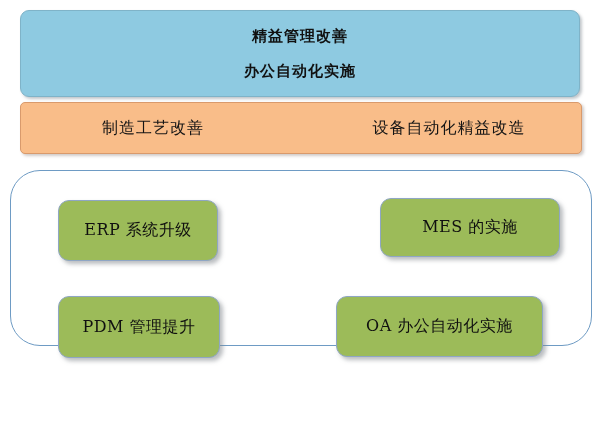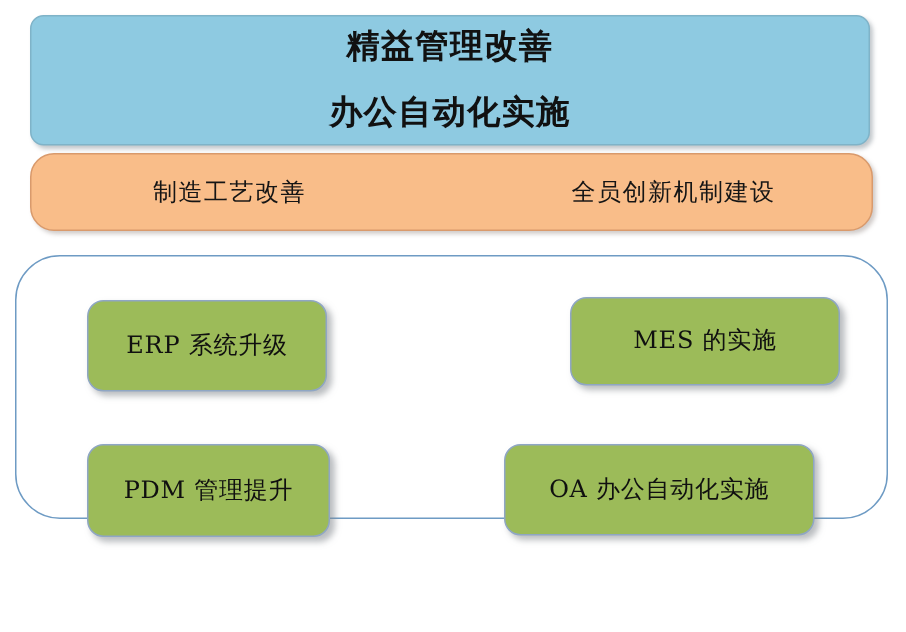--- a/index.html
+++ b/index.html
@@ -34,38 +34,38 @@
     border-radius: 9px;
     box-shadow: 2px 2px 3px rgba(120,130,140,0.45);
     display: flex;
     flex-direction: column;
     align-items: center;
     justify-content: center;
   }
   .banner-top .line {
     font-family: "DejaVu Serif", "Liberation Serif", serif;
     font-weight: bold;
-    font-size: 22px;
+    font-size: 15px;
     color: #111111;
     letter-spacing: 1px;
     line-height: 1.35;
   }
   .banner-top .line-1 { margin-bottom: 14px; }
 
   
   .banner-orange {
     position: absolute;
     left: 20px;
     top: 102px;
     width: 562px;
     height: 52px;
     box-sizing: border-box;
     background: #F9BD89;
     border: 1px solid #D99A6C;
-    border-radius: 16px;
+    border-radius: 5px;
     box-shadow: 2px 2px 3px rgba(150,140,135,0.45);
     display: flex;
     align-items: center;
   }
   .banner-orange .slot {
     flex: 1 1 50%;
     text-align: center;
     font-family: "DejaVu Serif", "Liberation Serif", serif;
     font-size: 16px;
     color: #151515;
@@ -123,21 +123,21 @@
 
 <div id="canvas">
 
   <div class="banner-top">
     <div class="line line-1">精益管理改善</div>
     <div class="line line-2">办公自动化实施</div>
   </div>
 
   <div class="banner-orange">
     <div class="slot slot-left">制造工艺改善</div>
-    <div class="slot slot-right">全员创新机制建设</div>
+    <div class="slot slot-right">设备自动化精益改造</div>
   </div>
 
   <div class="container-box">
     <div class="grid">
       <div class="chip chip-erp">ERP 系统升级</div>
       <div class="chip chip-mes">MES 的实施</div>
       <div class="chip chip-oa">OA 办公自动化实施</div>
       <div class="chip chip-pdm">PDM 管理提升</div>
     </div>
   </div>

